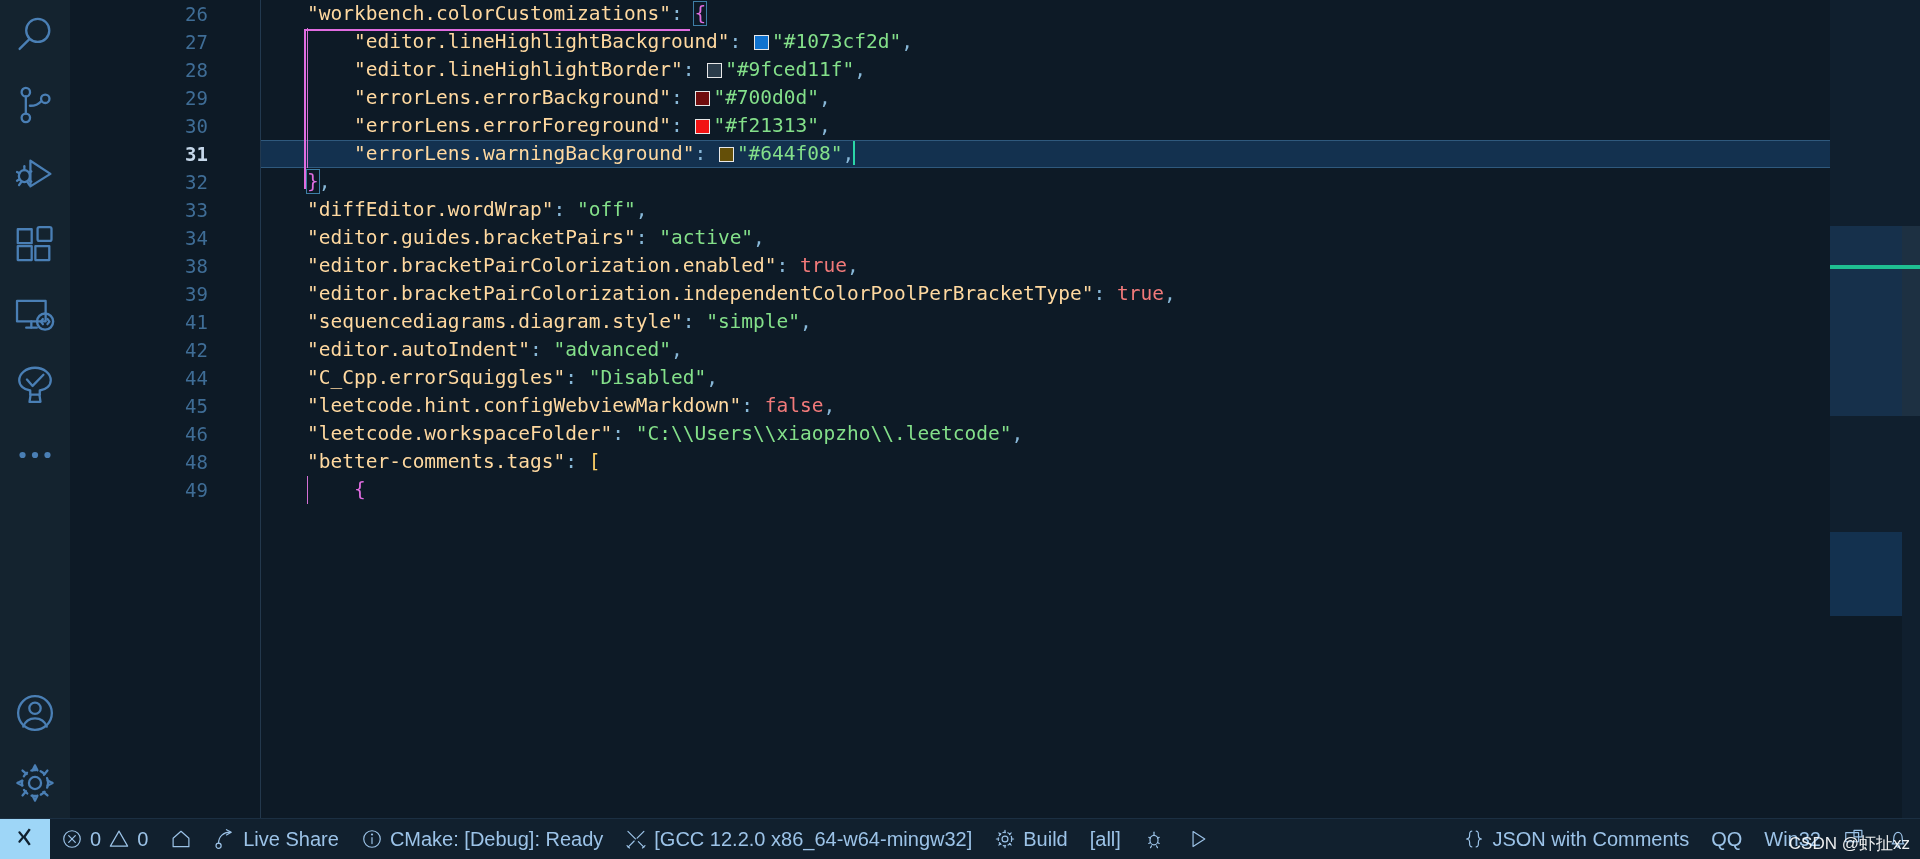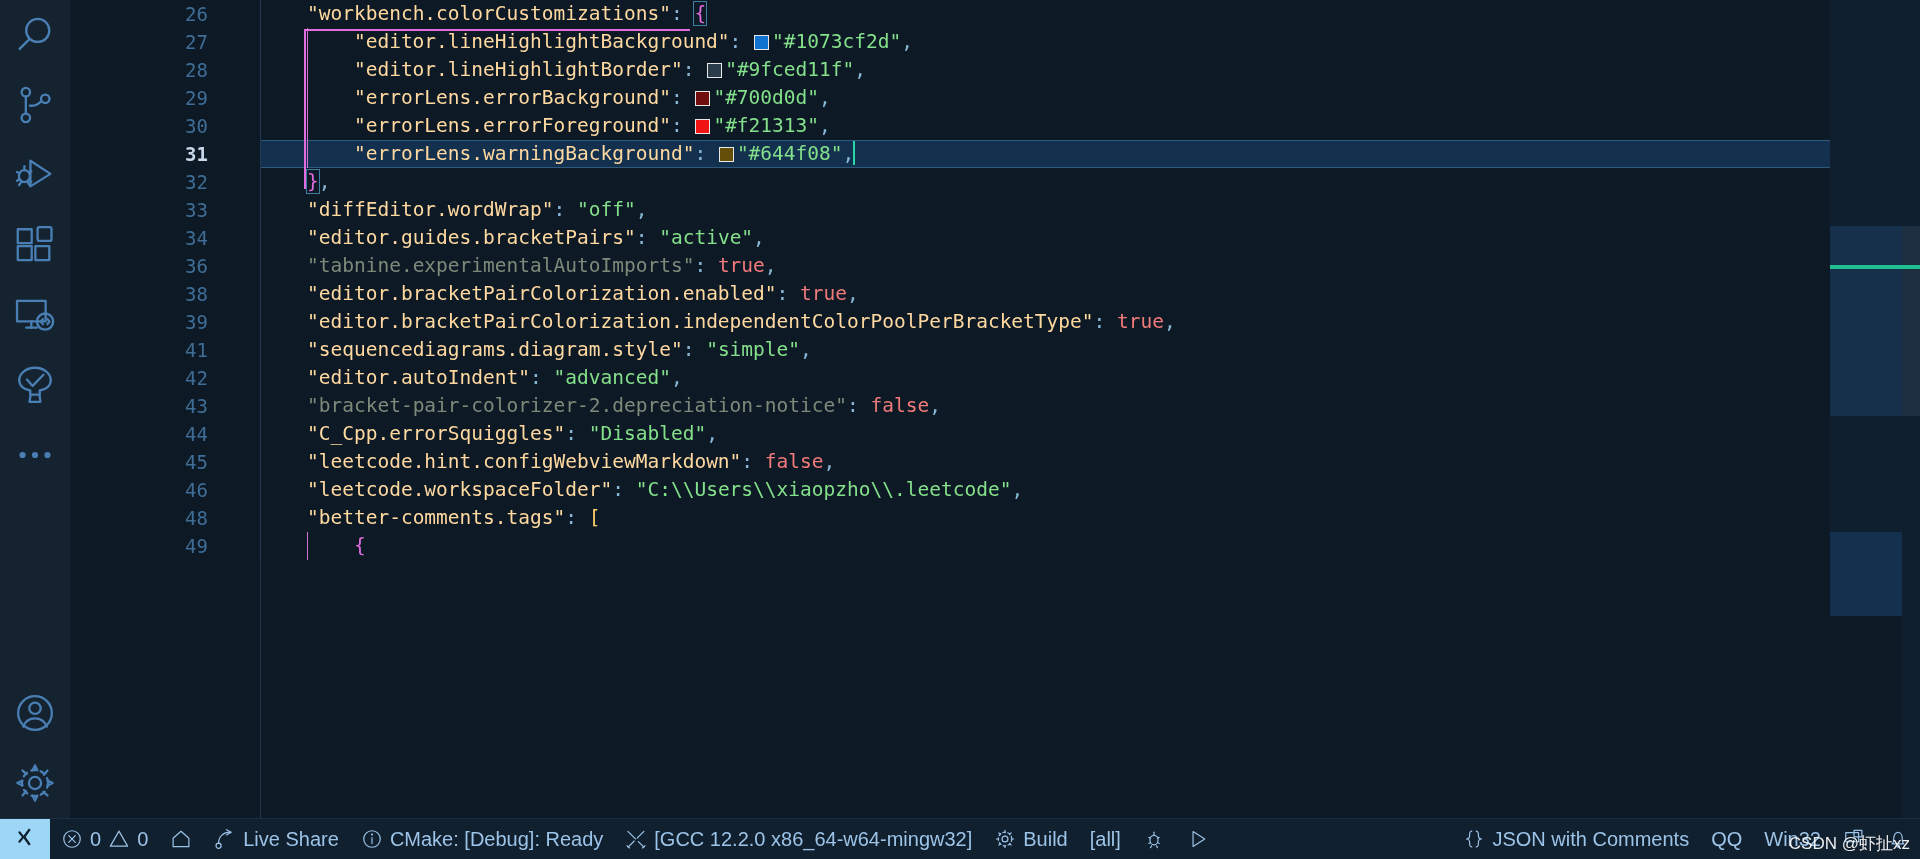--- a/index.html
+++ b/index.html
@@ -349,26 +349,24 @@
       <div class="code-area" id="code-area">
           <div class="line"><div class="ln">26</div><div class="gutter-gap"></div><div class="code"><div class="iguide" style="left: 0px;"></div><span>    </span><span class="k">"workbench.colorCustomizations"</span><span class="p">: </span><span class="br1 brbox">{</span></div></div>
           <div class="line"><div class="ln">27</div><div class="gutter-gap"></div><div class="code"><div class="iguide" style="left: 0px;"></div><div class="iguide active" style="left: 46.96px;"></div><span>        </span><span class="k">"editor.lineHighlightBackground"</span><span class="p">: </span><span class="swatch" style="background: rgb(16, 115, 207);"></span><span class="s">"#1073cf2d"</span><span class="p">,</span></div></div>
           <div class="line"><div class="ln">28</div><div class="gutter-gap"></div><div class="code"><div class="iguide" style="left: 0px;"></div><div class="iguide active" style="left: 46.96px;"></div><span>        </span><span class="k">"editor.lineHighlightBorder"</span><span class="p">: </span><span class="swatch" style="background: rgb(43, 60, 74);"></span><span class="s">"#9fced11f"</span><span class="p">,</span></div></div>
           <div class="line"><div class="ln">29</div><div class="gutter-gap"></div><div class="code"><div class="iguide" style="left: 0px;"></div><div class="iguide active" style="left: 46.96px;"></div><span>        </span><span class="k">"errorLens.errorBackground"</span><span class="p">: </span><span class="swatch" style="background: rgb(112, 13, 13);"></span><span class="s">"#700d0d"</span><span class="p">,</span></div></div>
           <div class="line"><div class="ln">30</div><div class="gutter-gap"></div><div class="code"><div class="iguide" style="left: 0px;"></div><div class="iguide active" style="left: 46.96px;"></div><span>        </span><span class="k">"errorLens.errorForeground"</span><span class="p">: </span><span class="swatch" style="background: rgb(242, 19, 19);"></span><span class="s">"#f21313"</span><span class="p">,</span></div></div>
           <div class="line current"><div class="line-bg"></div><div class="ln">31</div><div class="gutter-gap"></div><div class="code"><div class="iguide" style="left: 0px;"></div><div class="iguide active" style="left: 46.96px;"></div><span>        </span><span class="k">"errorLens.warningBackground"</span><span class="p">: </span><span class="swatch" style="background: rgb(100, 79, 8);"></span><span class="s">"#644f08"</span><span class="p">,</span><span class="caret"></span></div></div>
           <div class="line"><div class="ln">32</div><div class="gutter-gap"></div><div class="code"><div class="iguide" style="left: 0px;"></div><span>    </span><span class="br1 brbox">}</span><span class="p">,</span></div></div>
           <div class="line"><div class="ln">33</div><div class="gutter-gap"></div><div class="code"><div class="iguide" style="left: 0px;"></div><span>    </span><span class="k">"diffEditor.wordWrap"</span><span class="p">: </span><span class="s">"off"</span><span class="p">,</span></div></div>
           <div class="line"><div class="ln">34</div><div class="gutter-gap"></div><div class="code"><div class="iguide" style="left: 0px;"></div><span>    </span><span class="k">"editor.guides.bracketPairs"</span><span class="p">: </span><span class="s">"active"</span><span class="p">,</span></div></div>
-          <div class="line"><div class="ln">36</div><div class="gutter-gap"></div><div class="code"><div class="iguide" style="left: 0px;"></div><span>    </span><span class="dim">"tabnine.experimentalAutoImports"</span><span class="p">: </span><span class="b">true</span><span class="p">,</span></div></div>
           <div class="line"><div class="ln">38</div><div class="gutter-gap"></div><div class="code"><div class="iguide" style="left: 0px;"></div><span>    </span><span class="k">"editor.bracketPairColorization.enabled"</span><span class="p">: </span><span class="b">true</span><span class="p">,</span></div></div>
           <div class="line"><div class="ln">39</div><div class="gutter-gap"></div><div class="code"><div class="iguide" style="left: 0px;"></div><span>    </span><span class="k">"editor.bracketPairColorization.independentColorPoolPerBracketType"</span><span class="p">: </span><span class="b">true</span><span class="p">,</span></div></div>
           <div class="line"><div class="ln">41</div><div class="gutter-gap"></div><div class="code"><div class="iguide" style="left: 0px;"></div><span>    </span><span class="k">"sequencediagrams.diagram.style"</span><span class="p">: </span><span class="s">"simple"</span><span class="p">,</span></div></div>
           <div class="line"><div class="ln">42</div><div class="gutter-gap"></div><div class="code"><div class="iguide" style="left: 0px;"></div><span>    </span><span class="k">"editor.autoIndent"</span><span class="p">: </span><span class="s">"advanced"</span><span class="p">,</span></div></div>
-          <div class="line"><div class="ln">43</div><div class="gutter-gap"></div><div class="code"><div class="iguide" style="left: 0px;"></div><span>    </span><span class="dim">"bracket-pair-colorizer-2.depreciation-notice"</span><span class="p">: </span><span class="b">false</span><span class="p">,</span></div></div>
           <div class="line"><div class="ln">44</div><div class="gutter-gap"></div><div class="code"><div class="iguide" style="left: 0px;"></div><span>    </span><span class="k">"C_Cpp.errorSquiggles"</span><span class="p">: </span><span class="s">"Disabled"</span><span class="p">,</span></div></div>
           <div class="line"><div class="ln">45</div><div class="gutter-gap"></div><div class="code"><div class="iguide" style="left: 0px;"></div><span>    </span><span class="k">"leetcode.hint.configWebviewMarkdown"</span><span class="p">: </span><span class="b">false</span><span class="p">,</span></div></div>
           <div class="line"><div class="ln">46</div><div class="gutter-gap"></div><div class="code"><div class="iguide" style="left: 0px;"></div><span>    </span><span class="k">"leetcode.workspaceFolder"</span><span class="p">: </span><span class="s">"C:\\Users\\xiaopzho\\.leetcode"</span><span class="p">,</span></div></div>
           <div class="line"><div class="ln">48</div><div class="gutter-gap"></div><div class="code"><div class="iguide" style="left: 0px;"></div><span>    </span><span class="k">"better-comments.tags"</span><span class="p">: </span><span class="br2">[</span></div></div>
           <div class="line"><div class="ln">49</div><div class="gutter-gap"></div><div class="code"><div class="iguide" style="left: 0px;"></div><div class="iguide active" style="left: 46.96px;"></div><span>        </span><span class="br1">{</span></div></div>
         </div>
 
       <div class="scope-top" style="left:234px; top:29px;  width:386px;"></div>
       <div class="scope-line" style="left:234px; top:29px;  height:160px;"></div>
 

